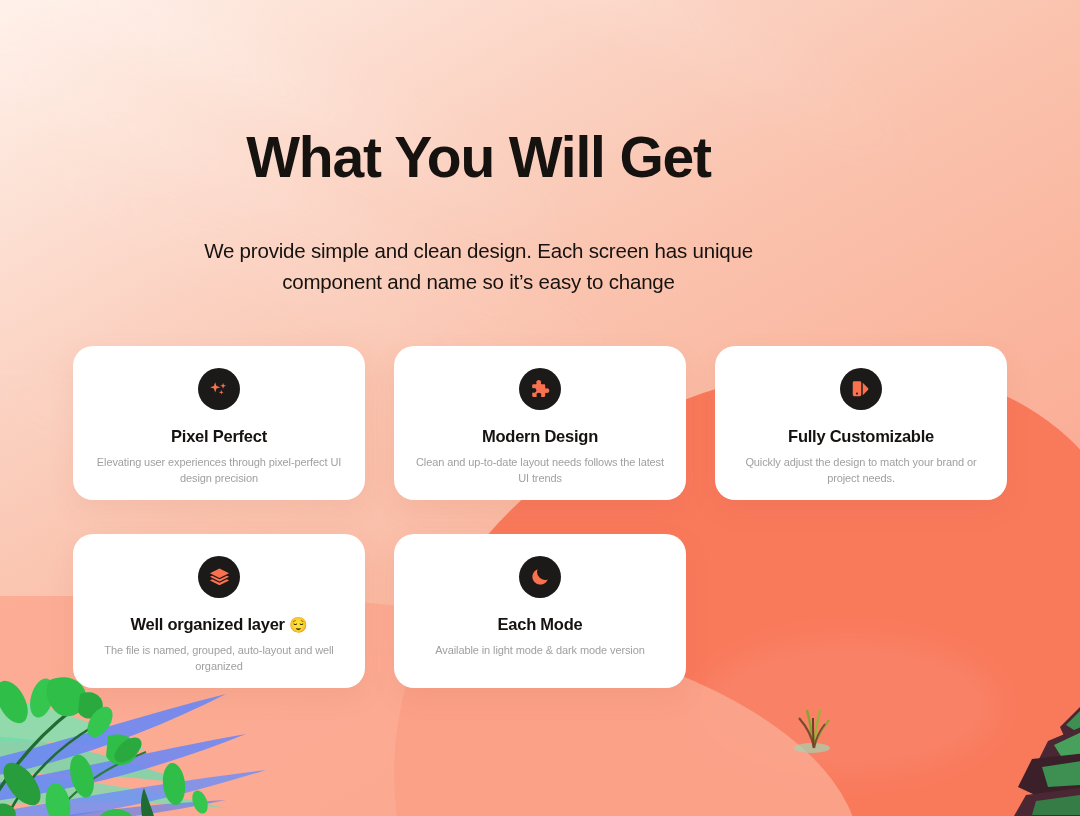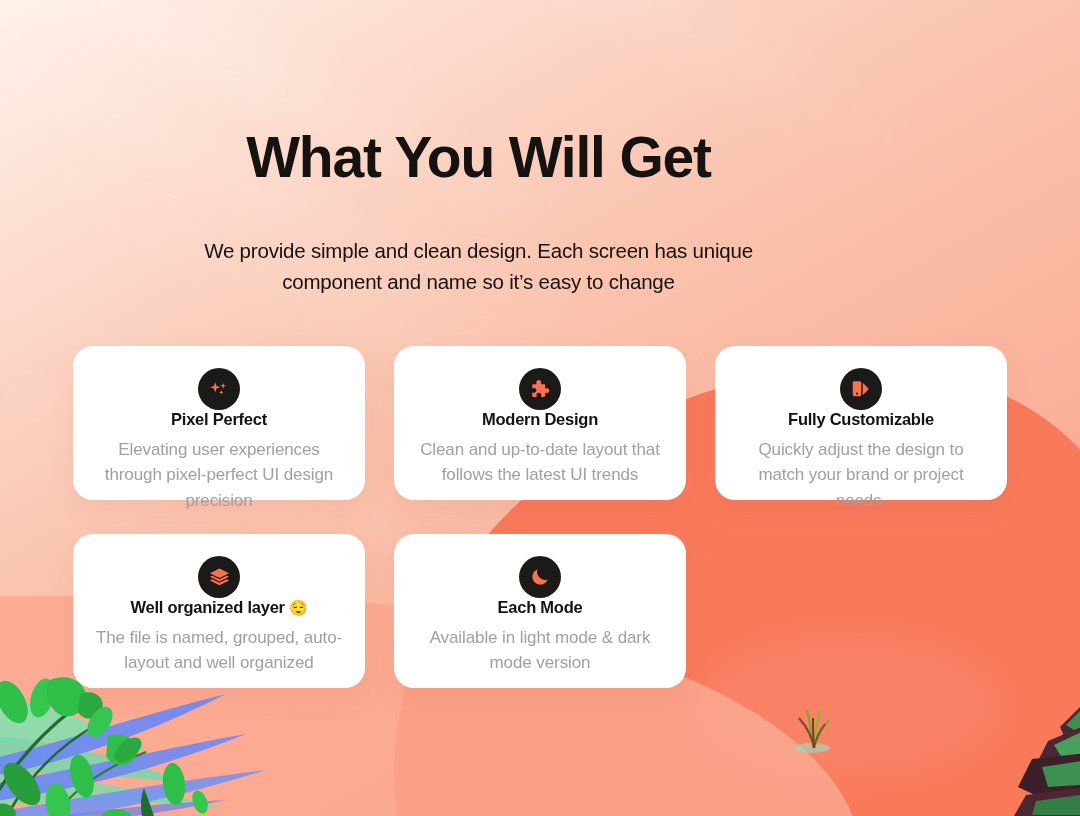--- a/index.html
+++ b/index.html
@@ -115,28 +115,29 @@
     display:flex; flex-direction:column; align-items:center;
   }
   .icon-badge{
     width:42px; height:42px; border-radius:50%;
     background:#1C1A19;
     display:flex; align-items:center; justify-content:center;
     flex:none;
   }
   .icon-badge svg{ display:block; }
   .card-title{
+    margin-top:17px;
     font-size:16.5px; font-weight:700; color:#15120F;
     letter-spacing:-.25px; line-height:1.2;
     white-space:nowrap;
   }
   .card-title .emoji{ font-size:15px; }
   .card-desc{
     margin-top:7px;
-    font-size:17px; font-weight:400; color:#A0A0A0;
+    font-size:11px; font-weight:400; color:#A0A0A0;
     line-height:1.5; letter-spacing:-.1px;
     max-width:252px;
   }
 
   
   .plant-left{ position:absolute; left:-24px; bottom:-10px; width:330px; height:150px; z-index:6; }
   .rocks-right{ position:absolute; right:-6px; bottom:0; width:130px; height:125px; z-index:6; }
   .grass-mid{ position:absolute; left:786px; bottom:62px; width:56px; height:56px; z-index:6; }
 </style>
 </head>
@@ -178,21 +179,21 @@
 
     <div class="card">
       <div class="icon-badge">
         <svg width="23" height="23" viewBox="0 0 24 24">
           <path fill="#F9714E" d="M10.1 2.2c1.5 0 2.5 1 2.5 2.2 0 .5-.25.9-.25 1.35 0 .4.35.65.8.65h2.5c.75 0 1.25.5 1.25 1.25v2.4c0 .45.3.8.72.8.45 0 .8-.28 1.35-.28 1.3 0 2.23 1.05 2.23 2.5s-.93 2.5-2.23 2.5c-.55 0-.9-.28-1.35-.28-.42 0-.72.35-.72.8v2.4c0 .75-.5 1.25-1.25 1.25h-2.3c-.48 0-.83-.32-.83-.78 0-.5.3-.85.3-1.37 0-1.2-1-2.2-2.5-2.2s-2.5 1-2.5 2.2c0 .52.3.87.3 1.37 0 .46-.35.78-.83.78H4.6c-.75 0-1.25-.5-1.25-1.25v-2.6c0-.48.33-.83.79-.83.5 0 .85.3 1.36.3 1.2 0 2.2-1 2.2-2.5s-1-2.5-2.2-2.5c-.51 0-.86.3-1.36.3-.46 0-.79-.35-.79-.83V7.67c0-.75.5-1.25 1.25-1.25h2.5c.45 0 .8-.25.8-.65 0-.45-.25-.85-.25-1.35 0-1.2 1-2.22 2.45-2.22z"></path>
         </svg>
       </div>
       <div class="card-title">
         <span>Modern Design</span><span class="emoji"></span>
       </div>
-      <div class="card-desc">Clean and up-to-date layout that follows the latest UI trends</div>
+      <div class="card-desc">Clean and up-to-date layout needs follows the latest UI trends</div>
     </div>
 
     <div class="card">
       <div class="icon-badge">
         <svg width="22" height="22" viewBox="0 0 24 24">
           <path fill="#F9714E" d="M4.6 3.6h6.1a1.6 1.6 0 0 1 1.6 1.6v13.2a1.6 1.6 0 0 1-1.6 1.6H4.6A1.6 1.6 0 0 1 3 18.4V5.2a1.6 1.6 0 0 1 1.6-1.6z"></path>
           <path fill="#F9714E" d="M13.9 5.05 19.6 10.8a1.6 1.6 0 0 1 0 2.26l-5.7 5.7z"></path>
           <circle cx="7.6" cy="17.0" r="1.15" fill="#1C1A19"></circle>
         </svg>
       </div>

